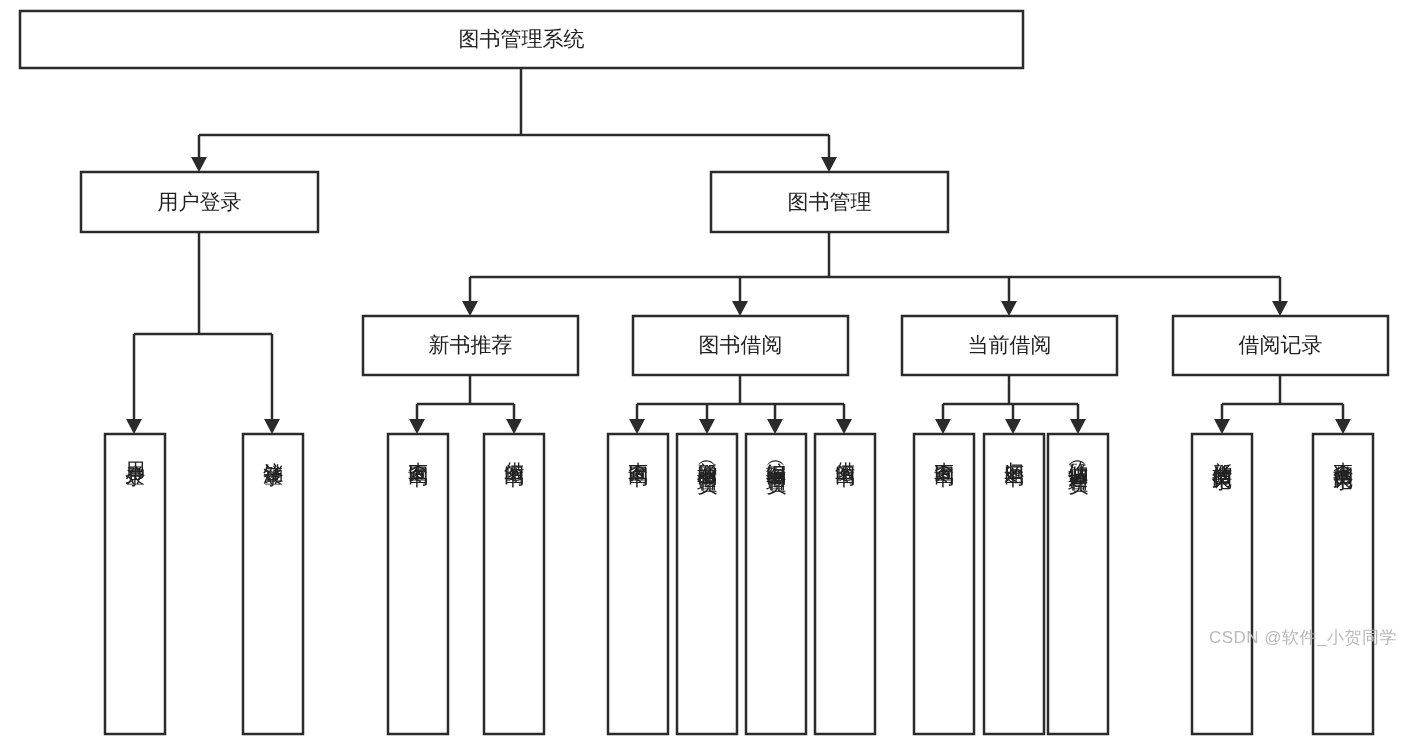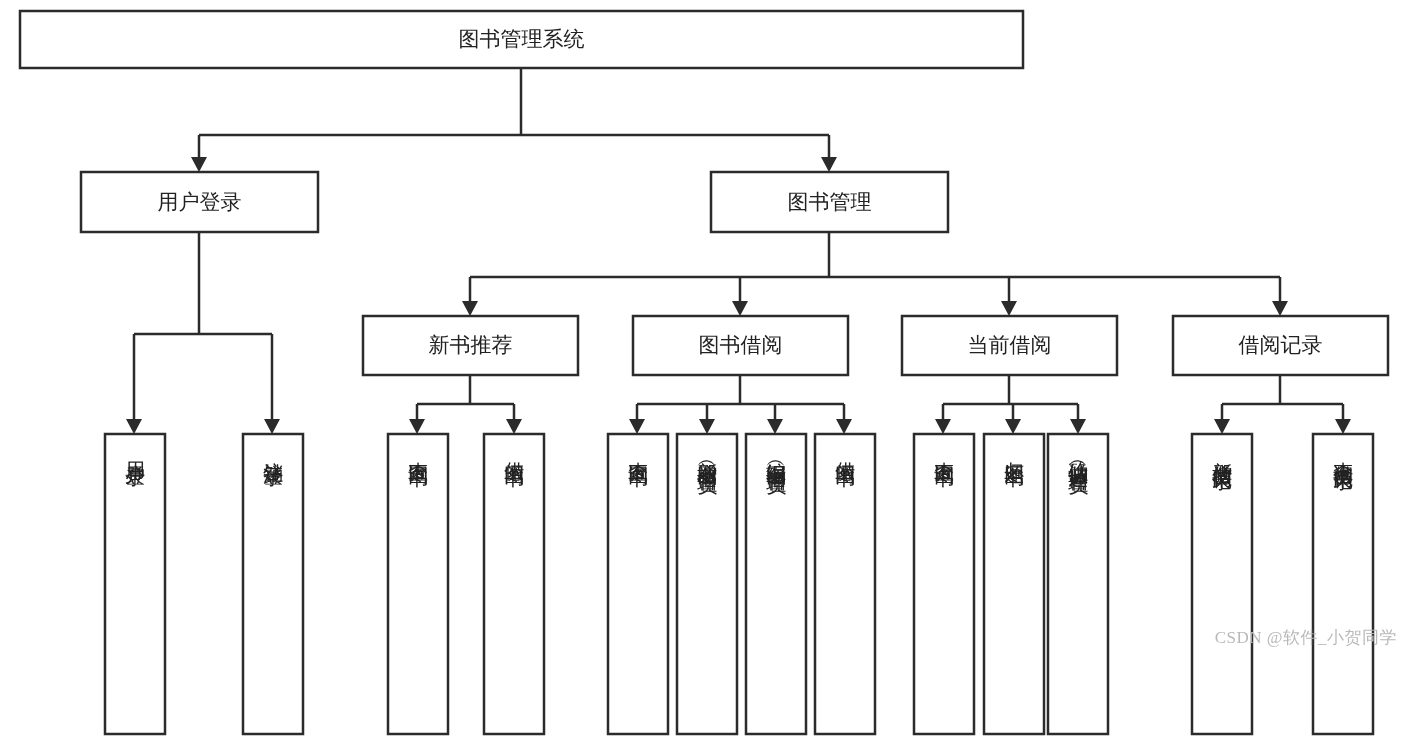--- a/index.html
+++ b/index.html
@@ -61,21 +61,21 @@
     font-size: 20px;
     line-height: 1.28;
     letter-spacing: 2px;
     color: #222222;
     white-space: nowrap;
   }
   .watermark {
     position: absolute;
     right: 8px;
     bottom: 6px;
-    font-family: Liberation Serif, serif;
+    font-family: Liberation Sans, sans-serif;
     font-size: 17px;
     color: #b9b9b9;
     letter-spacing: 0.5px;
     user-select: none;
   }
 </style>
 </head>
 <body>
 
 <div id="diagram-root">

